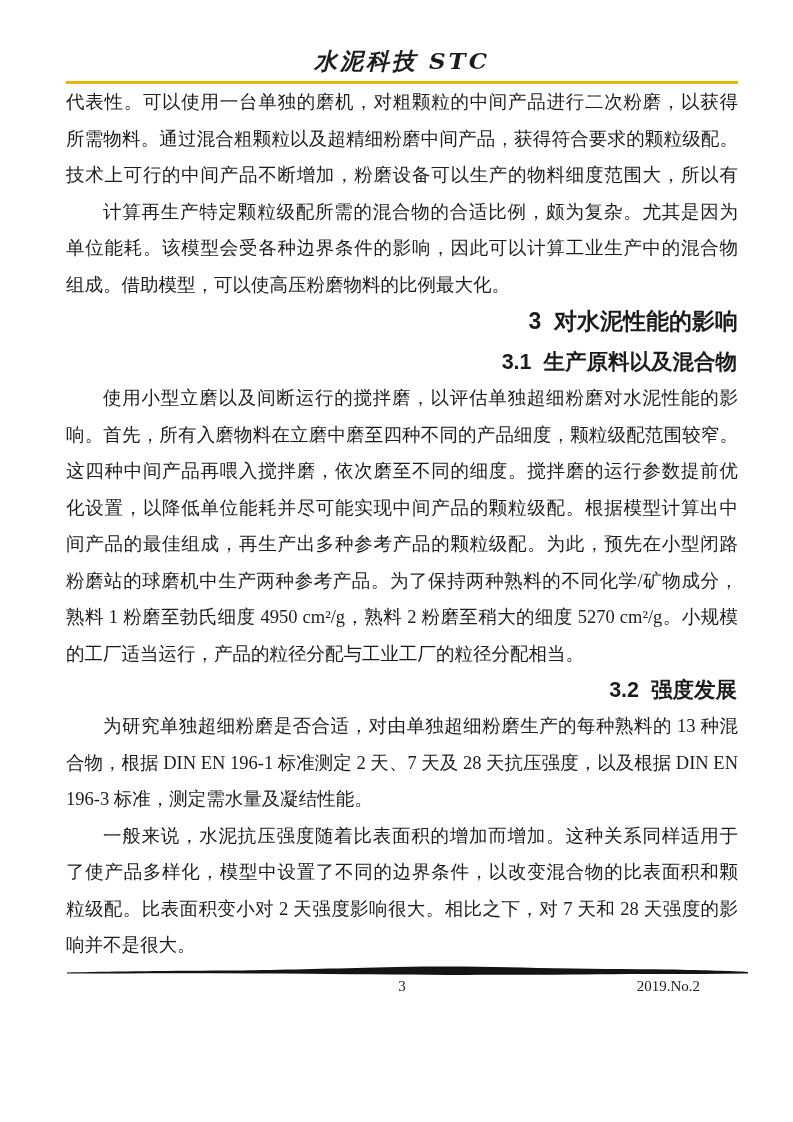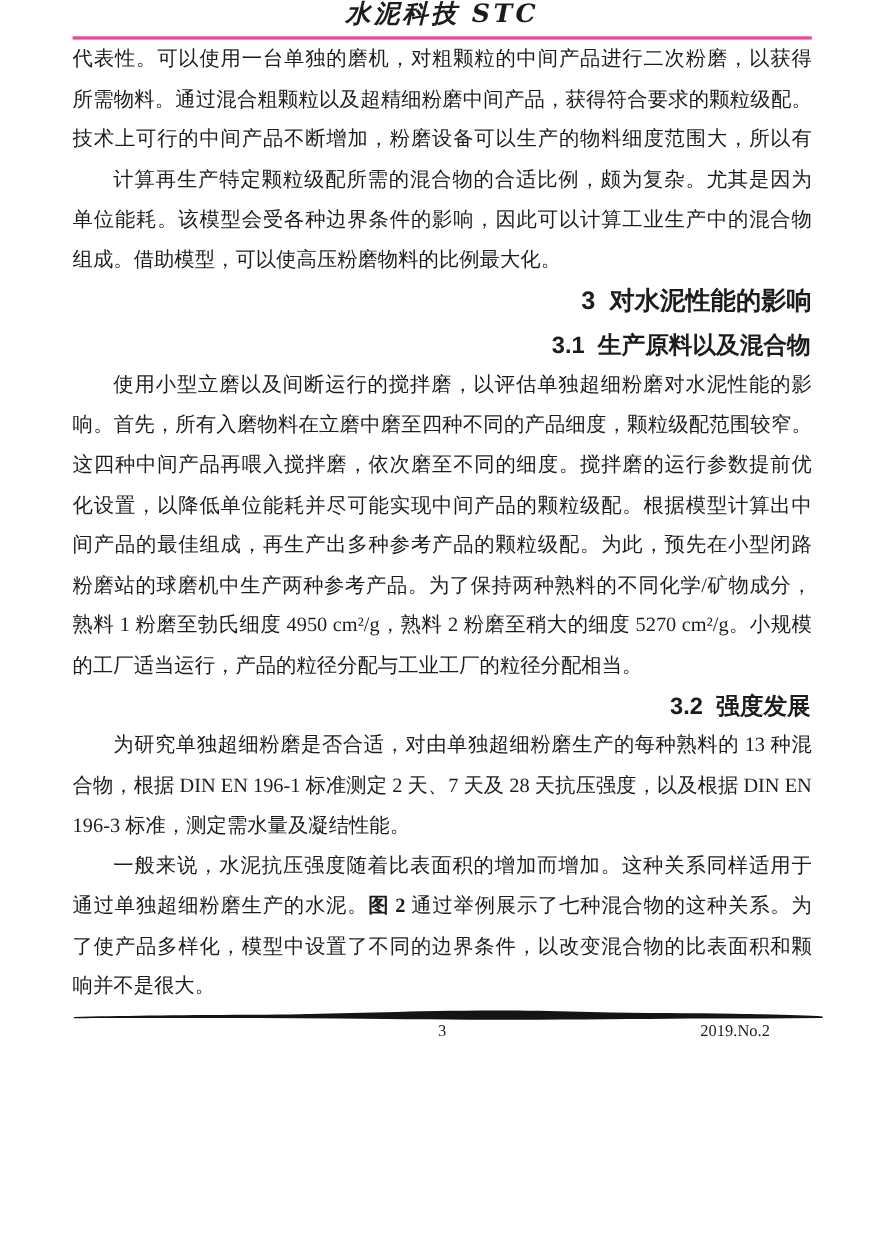--- a/index.html
+++ b/index.html
@@ -11,22 +11,23 @@
     font-family:"Liberation Serif","DejaVu Serif",serif;
     color:#1c1c1c;
   }
   .content{
     position:absolute;
     left:66px;top:0;
     width:672px;
   }
   
   .header{
+    padding-top:48px;
     padding-bottom:7px;
-    border-bottom:3px solid #ec4899;
+    border-bottom:3px solid #eab308;
   }
   .journal-title{
     text-align:center;
     font-size:23px;
     line-height:26px;
     font-weight:600;
     font-style:italic;
     letter-spacing:3px;
     white-space:pre;
     font-family:"DejaVu Serif","Liberation Serif",serif;
@@ -116,22 +117,22 @@
         <div class="line fill"><span>化设置，以降低单位能耗并尽可能实现中间产品的颗粒级配。根据模型计算出中</span></div>
         <div class="line fill"><span>间产品的最佳组成，再生产出多种参考产品的颗粒级配。为此，预先在小型闭路</span></div>
         <div class="line fill"><span>粉磨站的球磨机中生产两种参考产品。为了保持两种熟料的不同化学/矿物成分，</span></div>
         <div class="line fill"><span>熟料 1 粉磨至勃氏细度 4950 cm²/g，熟料 2 粉磨至稍大的细度 5270 cm²/g。小规模</span></div>
         <div class="line"><span>的工厂适当运行，产品的粒径分配与工业工厂的粒径分配相当。</span></div>
         <div class="h2"><span>3.2  强度发展</span></div>
         <div class="line fill indent"><span>为研究单独超细粉磨是否合适，对由单独超细粉磨生产的每种熟料的 13 种混</span></div>
         <div class="line fill"><span>合物，根据 DIN EN 196-1 标准测定 2 天、7 天及 28 天抗压强度，以及根据 DIN EN</span></div>
         <div class="line"><span>196-3 标准，测定需水量及凝结性能。</span></div>
         <div class="line fill indent"><span>一般来说，水泥抗压强度随着比表面积的增加而增加。这种关系同样适用于</span></div>
-        <div class="line fill"><span>通过单独超细粉磨生产的水泥。</span><span class="b">图 2</span><span> 通过举例展示了七种混合物的这种关系。为</span></div>
         <div class="line fill"><span>了使产品多样化，模型中设置了不同的边界条件，以改变混合物的比表面积和颗</span></div>
+        <div class="line fill"><span>粒级配。比表面积变小对 2 天强度影响很大。相比之下，对 7 天和 28 天强度的影</span></div>
         <div class="line"><span>响并不是很大。</span></div>
       </div>
 
     <div class="footer">
       <svg class="footer-divider" viewBox="0 0 681 12" preserveAspectRatio="none" aria-hidden="true">
         <path fill="#141414" d="
           M0,8.6
           C 40,7.6 90,7.0 160,6.6
           C 220,6.1 260,4.6 330,3.1
           C 380,2.2 420,2.6 470,4.0

